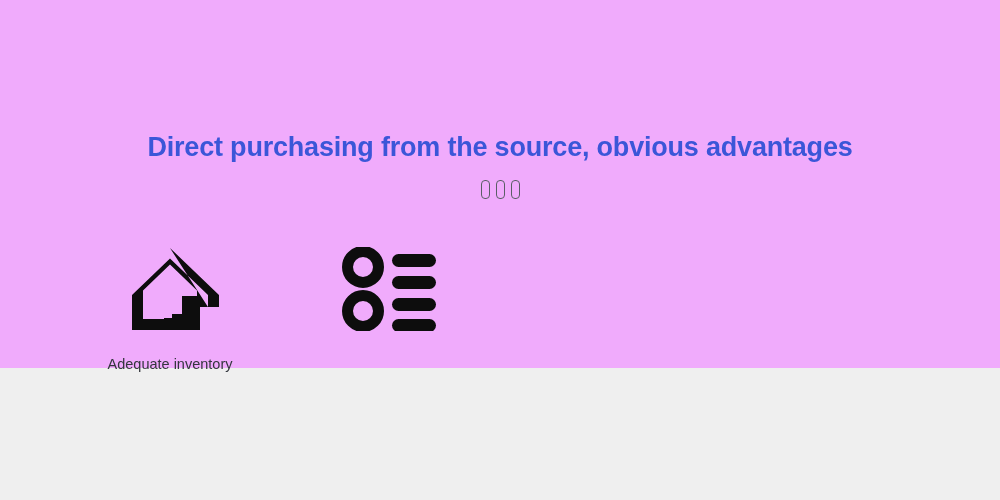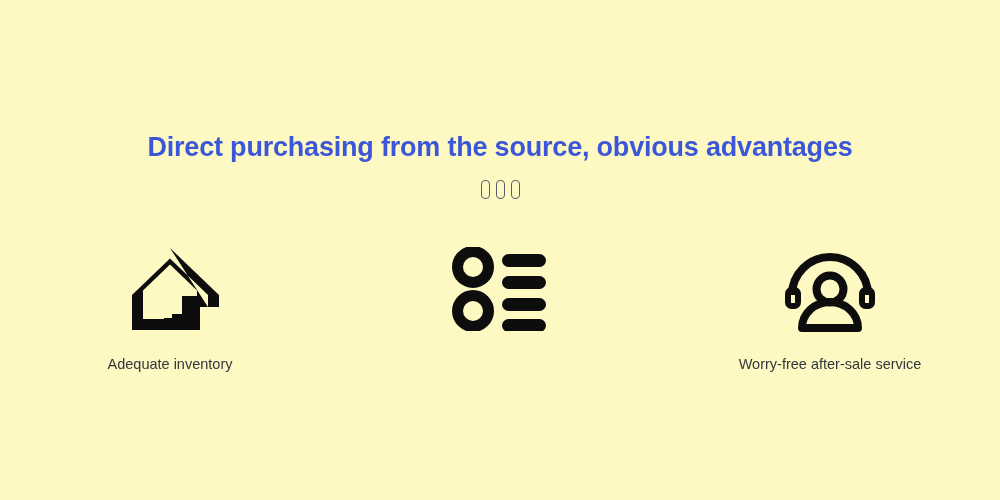--- a/index.html
+++ b/index.html
@@ -11,22 +11,22 @@
     width: 1000px;
     height: 500px;
     background: #efefef;
     font-family: "Liberation Sans", sans-serif;
     overflow: hidden;
   }
 
   .banner {
     position: relative;
     width: 1000px;
-    height: 500px;
-    background: #fef9c3;
+    height: 368px;
+    background: #f0abfc;
     box-sizing: border-box;
   }
 
   
   .heading-wrap {
     position: absolute;
     left: 0;
     top: 112px;
     width: 1000px;
     text-align: center;
@@ -63,21 +63,20 @@
 
   
   .features {
     position: absolute;
     left: 60px;
     top: 243px;
     width: 880px;
     display: flex;
     flex-direction: row;
     align-items: flex-start;
-    justify-content: space-between;
   }
   .feature {
     width: 220px;
     display: flex;
     flex-direction: column;
     align-items: center;
   }
   .feature-icon {
     height: 92px;
     display: flex;
@@ -161,31 +160,15 @@
 
           <rect x="50" y="7" width="44" height="13" rx="6.5" fill="#0d0d0d"></rect>
           <rect x="50" y="29" width="44" height="13" rx="6.5" fill="#0d0d0d"></rect>
           <rect x="50" y="51" width="44" height="13" rx="6.5" fill="#0d0d0d"></rect>
           <rect x="50" y="72" width="44" height="13" rx="6.5" fill="#0d0d0d"></rect>
         </svg>
       </div>
     </div>
 
 
-    <div class="feature">
-      <div class="feature-icon">
-        <svg width="92" height="86" viewBox="0 0 92 86" aria-hidden="true">
-
-          <path fill="none" stroke="#0d0d0d" stroke-width="8" stroke-linecap="butt" d="M8 49 A38 38 0 0 1 84 49"></path>
-
-          <rect x="4" y="44" width="10" height="16" rx="3.5" fill="none" stroke="#0d0d0d" stroke-width="6"></rect>
-          <rect x="78" y="44" width="10" height="16" rx="3.5" fill="none" stroke="#0d0d0d" stroke-width="6"></rect>
-
-          <circle cx="46" cy="43" r="13.5" fill="none" stroke="#0d0d0d" stroke-width="8"></circle>
-
-          <path fill="none" stroke="#0d0d0d" stroke-width="8" stroke-linejoin="round" d="M18 82 A28 26 0 0 1 74 82 Z"></path>
-        </svg>
-      </div>
-      <div class="feature-label">Worry-free after-sale service</div>
-    </div>
 
   </div>
 </div>
 
 </body></html>

